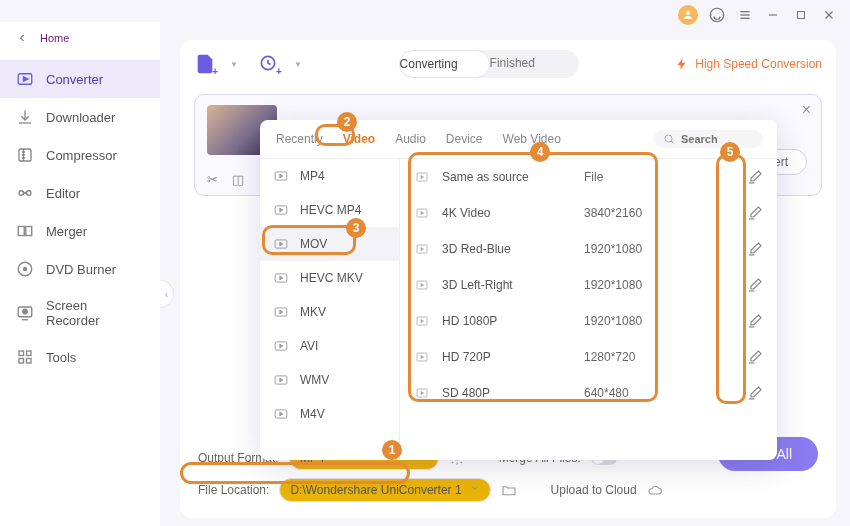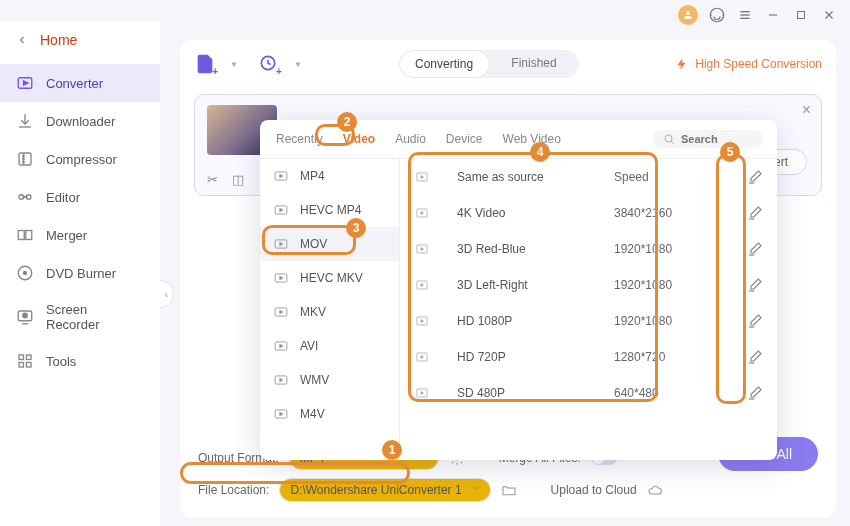--- a/index.html
+++ b/index.html
@@ -5,35 +5,35 @@
 * { margin:0; padding:0; box-sizing:border-box; font-family:-apple-system,BlinkMacSystemFont,"Segoe UI",sans-serif; }
 body { width:850px; height:526px; background:#f6f6fa; overflow:hidden; position:relative; }
 
 
 .titlebar { position:absolute; top:0; right:0; height:30px; display:flex; align-items:center; gap:10px; padding:4px 12px; }
 .titlebar .avatar { width:20px; height:20px; border-radius:50%; background:#f5b85e; display:flex; align-items:center; justify-content:center; color:#fff; font-size:12px; }
 .titlebar .ticon { width:18px; height:18px; color:#787878; cursor:pointer; display:flex; align-items:center; justify-content:center; }
 
 
 .sidebar { position:absolute; left:0; top:22px; width:160px; background:#fff; height:504px; }
-.back { display:flex; align-items:center; gap:12px; padding:10px 16px; font-size:14px; color:#c2410c; cursor:pointer; }
+.back { display:flex; align-items:center; gap:12px; padding:10px 16px; font-size:11px; color:#701a75; cursor:pointer; }
 .nav { margin-top:6px; }
 .nav-item { display:flex; align-items:center; gap:12px; padding:10px 16px; font-size:13px; color:#555; cursor:pointer; }
 .nav-item.active { background:#ede9fb; color:#4b3db5; }
 .nav-icon { width:18px; height:18px; color:#888; flex-shrink:0; display:flex; align-items:center; justify-content:center; }
 .nav-item.active .nav-icon{ color:#6b5ce0; }
 .collapse-tab { position:absolute; left:160px; top:280px; width:14px; height:28px; background:#fff; border:1px solid #e5e5ee; border-left:none; border-radius:0 14px 14px 0; display:flex; align-items:center; justify-content:center; font-size:10px; color:#999; cursor:pointer; }
 
 
 .main { position:absolute; left:180px; top:40px; width:656px; height:478px; background:#fff; border-radius:12px; }
 .mainhead { display:flex; align-items:center; padding:10px 14px; gap:14px; }
 .addicon { width:22px; height:22px; color:#6b5ce0; cursor:pointer; position:relative; }
 .addicon .plus { position:absolute; right:-2px; bottom:-2px; font-size:10px; color:#6b5ce0; font-weight:bold; }
 .segment { margin-left:auto; margin-right:auto; display:flex; background:#f1f1f6; border-radius:18px; overflow:hidden; width:180px; }
-.segment div { flex:1; text-align:center; font-size:12px; padding:6px 0; color:#777; cursor:pointer; }
+.segment div { flex:1; font-size:12px; padding:6px 0; color:#777; cursor:pointer; }
 .segment div.sel { background:#fff; border:1px solid #e4e4ee; border-radius:18px; color:#444; }
 .hspeed { display:flex; align-items:center; gap:6px; color:#f07a3c; font-size:12px; }
 .hspeed svg{ width:14px; height:14px; }
 
 
 .filerow { margin:6px 14px; border:1px solid #dcd7f2; border-radius:10px; background:#faf9ff; position:relative; height:102px; padding:10px 12px; display:flex; gap:12px; }
 .thumb { width:70px; height:50px; border-radius:4px; background:linear-gradient(135deg,#d8b496 0%,#7a6d8e 60%,#2e2a40 100%); }
 .frbtns { position:absolute; bottom:8px; left:12px; display:flex; gap:14px; color:#888; }
 .frbtns span{ cursor:pointer; font-size:13px; }
 .fname { font-size:13px; color:#444; display:flex; align-items:center; gap:10px; }
@@ -46,21 +46,21 @@
 .poptabs span{ cursor:pointer; padding:4px 2px; }
 .poptabs span.sel{ color:#e07a2d; font-weight:600; }
 .popsearch { margin-left:auto; display:flex; align-items:center; gap:6px; background:#f5f5f8; border-radius:14px; padding:3px 10px; width:110px; }
 .popsearch input{ border:none; background:transparent; outline:none; font-size:11px; width:70px;font-weight:bold; }
 .popbody { flex:1; display:flex; overflow:hidden; }
 .fmtlist { width:140px; border-right:1px solid #eee; overflow-y:auto; }
 .fmtlist .fi{ display:flex; align-items:center; gap:10px; padding:10px 12px; font-size:12px; color:#555; cursor:pointer; }
 .fmtlist .fi.sel{ background:#f3f3f7; }
 .fmtlist .fic{ width:18px; height:14px; color:#999; display:flex; align-items:center; justify-content:center; }
 .reslist { flex:1; overflow-y:auto; }
-.reslist .ri{ display:flex; align-items:center; padding:10px 14px; font-size:12px; color:#555; gap:27px; }
+.reslist .ri{ display:flex; align-items:center; padding:10px 14px; font-size:12px; color:#555; gap:12px; }
 .reslist .ric{ width:16px; height:12px; color:#aaa; }
 .reslist .rname{ width:130px; }
 .reslist .rres{ flex:1; color:#666; }
 .reslist .redit{ width:16px; height:16px; color:#888; cursor:pointer; }
 
 
 .mfoot { position:absolute; left:0; right:0; bottom:0; padding:8px 18px 12px; font-size:12px; color:#666; }
 .mfoot .row{ display:flex; align-items:center; gap:10px; padding:4px 0; }
 .mfoot .sel{ display:flex; gap:8px; background:#eab308; border:1px solid #e3e3eb; border-radius:12px; padding:4px 10px; min-width:150px; cursor:pointer; font-size:12px; color:#555; justify-content:space-between; }
 .mfoot .sel svg{ width:10px; height:10px; color:#888; }
@@ -394,21 +394,21 @@
       </div>
     <div class="reslist" id="reslist">
         <div class="ri">
           <span class="ric">
             <svg viewBox="0 0 24 24" width="16" height="12" fill="none" stroke="currentColor" stroke-width="1.6">
               <rect x="2" y="4" width="20" height="16" rx="1"></rect>
               <polygon points="10 9 15 12 10 15" fill="currentColor"></polygon>
             </svg>
           </span>
           <span class="rname">Same as source</span>
-          <span class="rres">Speed</span>
+          <span class="rres">File</span>
           <span class="redit">
             <svg viewBox="0 0 24 24" width="16" height="16" fill="none" stroke="currentColor" stroke-width="1.8">
               <path d="M17 3l4 4-11 11H6v-4z"></path>
               <path d="M3 21h8"></path>
             </svg>
           </span>
         </div>
         <div class="ri">
           <span class="ric">
             <svg viewBox="0 0 24 24" width="16" height="12" fill="none" stroke="currentColor" stroke-width="1.6">

